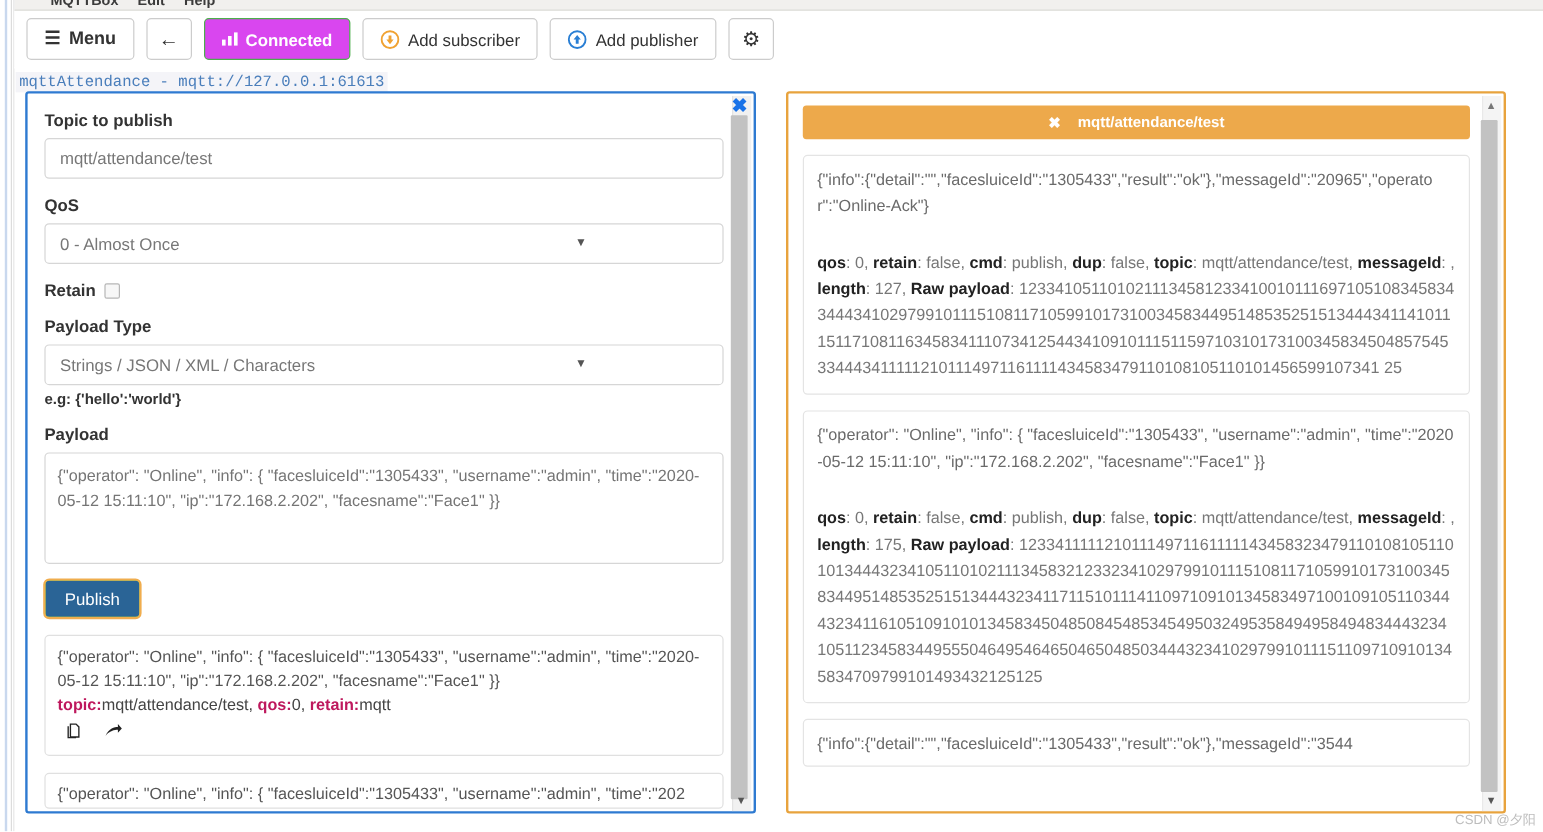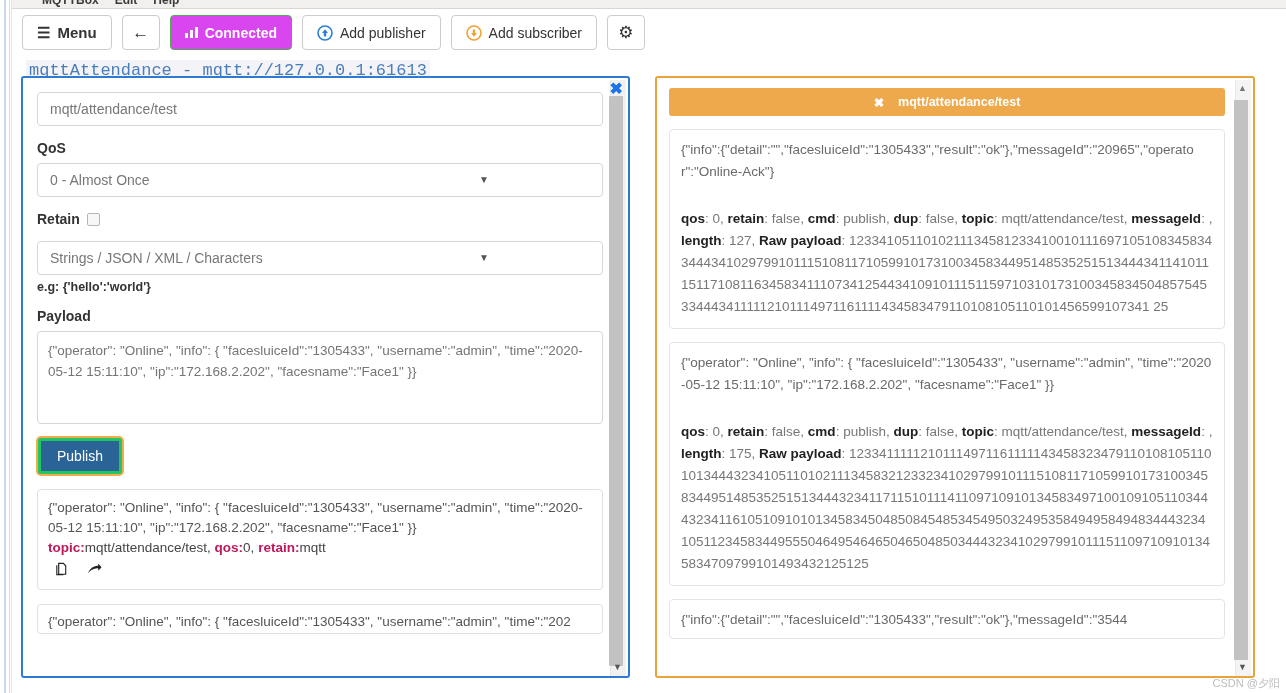--- a/index.html
+++ b/index.html
@@ -70,23 +70,23 @@
   .icon-bars i:nth-child(2){ left:5px; height:8px; }
   .icon-bars i:nth-child(3){ left:10px; height:11px; }
   .hamburger { font-size: 15px; font-weight: bold; }
   .menu-label { font-weight: bold; font-size: 15px; }
   .arrow-left { font-size: 17px; line-height: 1; }
   .gear { font-size: 17px; line-height: 1; }
   .circ-icon { width: 16px; height: 16px; display:inline-block; }
 
   
   .conn-title {
-    position: absolute; top: 60px; left: 26px;
+    position: absolute; top: 60px; left: 13px;
     font-family: "Liberation Mono", monospace;
-    font-size: 17px; color: #4a7ebb;
+    font-size: 13px; color: #4a7ebb;
     background: #f4f4f8;
     padding: 1px 3px;
     white-space: nowrap;
   }
 
   
   .pub-panel {
     position: absolute; left: 21px; top: 76px; width: 609px; height: 602px;
     border: 2px solid #2e7ad1;
     border-radius: 3px;
@@ -143,21 +143,21 @@
     border: 1px solid #d6d6d6; border-radius: 4px;
     background: #fff; color: #757575;
     font-size: 13.5px; line-height: 21px;
     padding: 8px 10px; resize: none;
     font-family: "Liberation Sans", sans-serif;
     overflow: hidden;
   }
   .publish-btn {
     margin-top: 13px;
     display: inline-block;
-    background: #2a6496; border: 4px solid #22c55e;
+    background: #2a6496; border: 1px solid #22c55e;
     outline: 2px solid #f0ad4e; outline-offset: -1px;
     color: #fff; font-size: 14px;
     padding: 7px 16px; border-radius: 4px; cursor: pointer;
   }
   .msg-card {
     width: 566px;
     border: 1px solid #e0e0e0; border-radius: 4px;
     background: #fff;
     padding: 8px 10px 6px 10px;
     font-size: 13.5px; line-height: 20px;
@@ -252,62 +252,64 @@
           <i></i>
           <i></i>
           <i></i>
         </span>
       <span>Connected</span>
     </div>
 
     <div class="btn">
       <span class="circ-icon">
         <svg width="16" height="16" viewBox="0 0 16 16">
+          <circle cx="8" cy="8" r="7" fill="none" stroke="#f0a232" stroke-width="1.6"></circle>
+          <path d="M8 11.8 L5 8 L6.8 8 L6.8 4.6 L9.2 4.6 L9.2 8 L11 8 Z" fill="#f0a232"></path>
+        </svg>
+      </span>
+      <span>Add subscriber</span>
+    </div>
+
+    <div class="btn">
+      <span class="circ-icon">
+        <svg width="16" height="16" viewBox="0 0 16 16">
           <circle cx="8" cy="8" r="7" fill="none" stroke="#2a7fd4" stroke-width="1.6"></circle>
           <path d="M8 4.2 L11 8 L9.2 8 L9.2 11.4 L6.8 11.4 L6.8 8 L5 8 Z" fill="#2a7fd4"></path>
         </svg>
       </span>
       <span>Add publisher</span>
     </div>
 
-    <div class="btn">
-      <span class="circ-icon">
-        <svg width="16" height="16" viewBox="0 0 16 16">
-          <circle cx="8" cy="8" r="7" fill="none" stroke="#f0a232" stroke-width="1.6"></circle>
-          <path d="M8 11.8 L5 8 L6.8 8 L6.8 4.6 L9.2 4.6 L9.2 8 L11 8 Z" fill="#f0a232"></path>
-        </svg>
-      </span>
-      <span>Add subscriber</span>
-    </div>
-
     <div class="btn square">
       <span class="gear">⚙</span>
     </div>
   </div>
 
   <div class="conn-title">mqttAttendance - mqtt://127.0.0.1:61613</div>
 
   <div class="pub-panel">
     <div class="pub-close">✖</div>
 
     <div class="pub-body">
+      <div class="form-label">Topic to publish</div>
       <input class="txt-input" type="text" value="mqtt/attendance/test" style="">
 
       <div class="spacer-10"></div>
       <div class="form-label">QoS</div>
       <div class="sel-wrap">
         <input class="sel-input" type="text" readonly="" value="0 - Almost Once" style="">
         <span class="sel-caret">▼</span>
       </div>
 
       <div class="retain-row">
         <span class="form-label">Retain</span>
         <span class="chk"></span>
       </div>
 
+      <div class="form-label">Payload Type</div>
       <div class="sel-wrap">
         <input class="sel-input" type="text" readonly="" value="Strings / JSON / XML / Characters" style="">
         <span class="sel-caret">▼</span>
       </div>
       <div class="hint">e.g: {'hello':'world'}</div>
 
       <div class="form-label">Payload</div>
       <textarea class="payload-area" style="">{"operator": "Online", "info": { "facesluiceId":"1305433", "username":"admin", "time":"2020-05-12 15:11:10", "ip":"172.168.2.202", "facesname":"Face1" }}</textarea>
 
       <div class="publish-btn">Publish</div>

